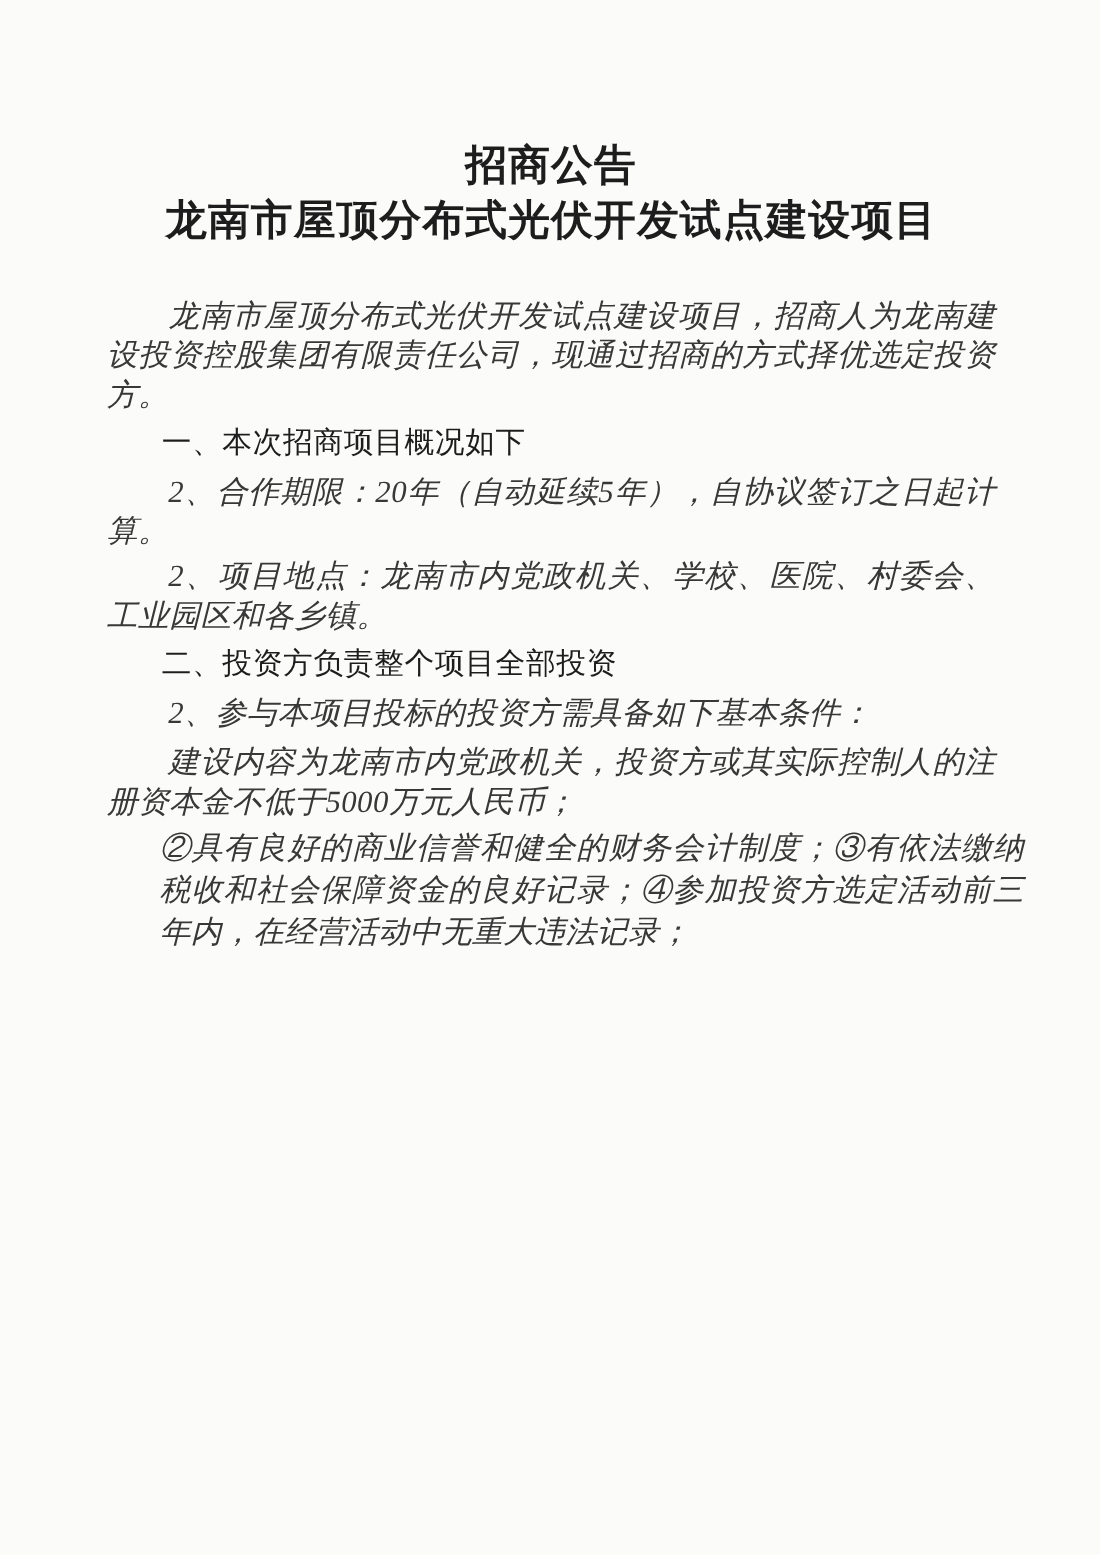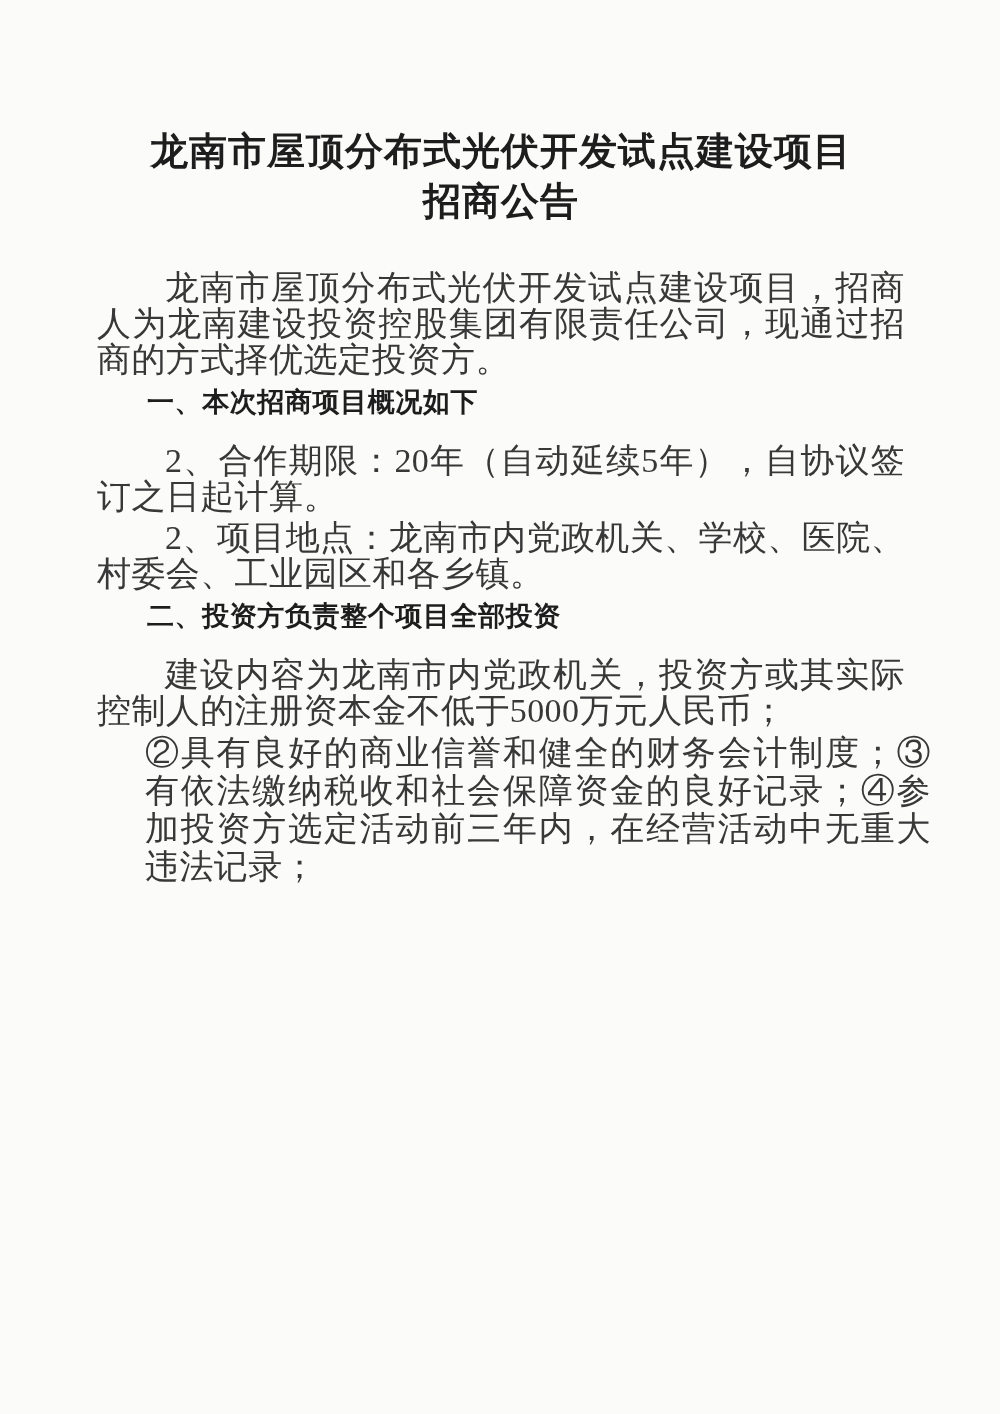--- a/index.html
+++ b/index.html
@@ -24,67 +24,69 @@
     font-weight: 700;
     color: #1d1d1d;
     font-size: 38px;
     line-height: 50px;
     text-align: center;
     margin: 0 0 44px 0;
     letter-spacing: 1px;
   }
   .doc-title .t-line { display: block; }
   p.para {
-    font-size: 34px;
+    font-size: 28px;
     line-height: 36px;
     margin: 0 0 5px 0;
     text-align: justify;
     text-indent: 2em;
     letter-spacing: 0.4px;
+    font-style: italic;
   }
   p.heading {
     font-family: "Liberation Sans", "DejaVu Sans", sans-serif;
-    font-weight: 700;
+    font-weight: 400;
     color: #1d1d1d;
     font-size: 27px;
     line-height: 38px;
     margin: 2px 0 7px 0;
     text-indent: 1.85em;
     letter-spacing: 0.6px;
   }
-  p.gap-before { margin-top: 22px; }
+  p.gap-before { margin-top: 9px; }
   p.indent-block {
     margin-left: 48px;
     margin-right: -26px;
     text-indent: 0;
     line-height: 38px;
   }
 </style>
 </head>
 <body>
 
 <div class="page">
 
   <h1 class="doc-title">
+    <span class="t-line">招商公告</span>
     <span class="t-line">龙南市屋顶分布式光伏开发试点建设项目</span>
-    <span class="t-line">招商公告</span>
   </h1>
 
   <p class="para">龙南市屋顶分布式光伏开发试点建设项目，招商人为龙南建设投资控股集团有限责任公司，现通过招商的方式择优选定投资方。</p>
 
   <p class="heading">一、本次招商项目概况如下</p>
 
 
   <p class="para gap-before">2、合作期限：20年（自动延续5年），自协议签订之日起计算。</p>
 
   <p class="para">2、项目地点：龙南市内党政机关、学校、医院、村委会、工业园区和各乡镇。</p>
 
 
   <p class="heading">二、投资方负责整个项目全部投资</p>
 
 
 
+  <p class="para gap-before">2、参与本项目投标的投资方需具备如下基本条件：</p>
 
   <p class="para gap-before">建设内容为龙南市内党政机关，投资方或其实际控制人的注册资本金不低于5000万元人民币；</p>
 
   <p class="para indent-block">②具有良好的商业信誉和健全的财务会计制度；③有依法缴纳税收和社会保障资金的良好记录；④参加投资方选定活动前三年内，在经营活动中无重大违法记录；</p>
 
 </div>
 
 </body></html>

